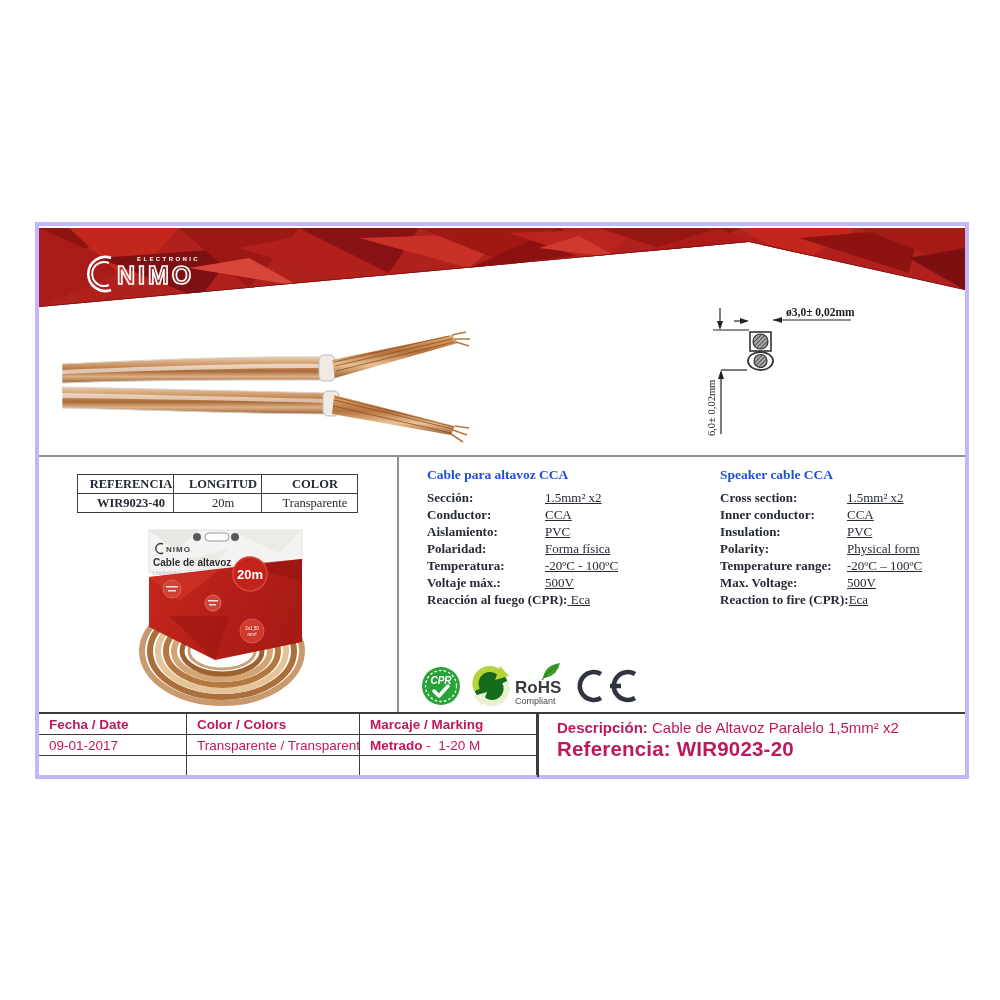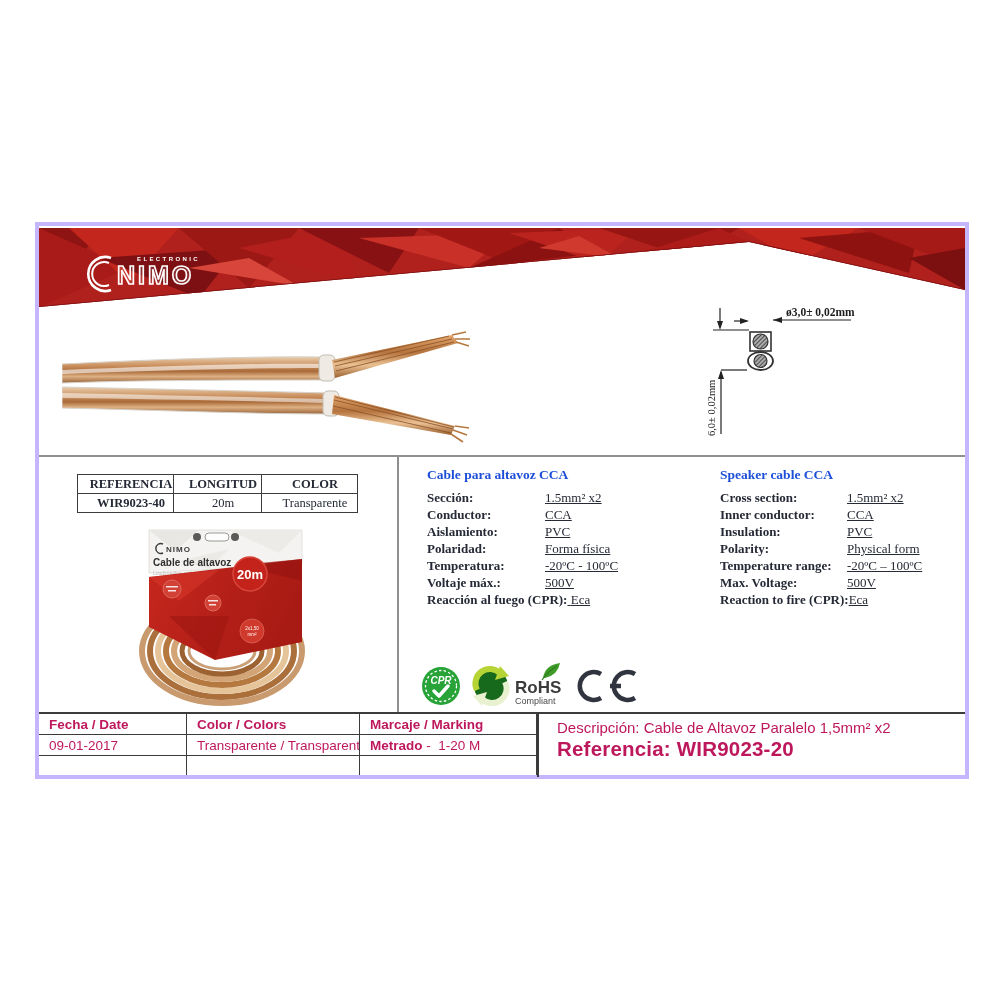--- a/index.html
+++ b/index.html
@@ -31,21 +31,21 @@
                   border-top:2px solid #3b3b3b;display:flex;
                   font-family:"Liberation Sans",sans-serif;color:#be185d;}
   .bt{width:498px;display:grid;grid-template-columns:148px 173px 177px;
       grid-template-rows:21px 21px 19px;font-size:13.5px;}
   .bt-cell{border-right:1.5px solid #3b3b3b;border-bottom:1.5px solid #3b3b3b;
            padding-left:10px;display:flex;align-items:center;white-space:nowrap;overflow:hidden;}
   .bt-cell.lastrow{border-bottom:none;}
   .bt-cell.hdr{font-weight:bold;}
   .desc{flex:1;padding:5px 0 0 18px;}
   .desc-line1{font-size:15px;}
-  .desc-line1 b{font-weight:normal;}
+  .desc-line1 b{font-weight:bold;}
   .desc-line2{font-size:20.5px;font-weight:bold;margin-top:1px;letter-spacing:0.2px;}
   svg text{font-family:"Liberation Serif",serif;}
   svg .sans{font-family:"Liberation Sans",sans-serif;}
 </style>
 </head>
 <body>
 
 <div class="page">
   <div class="frame">
 

